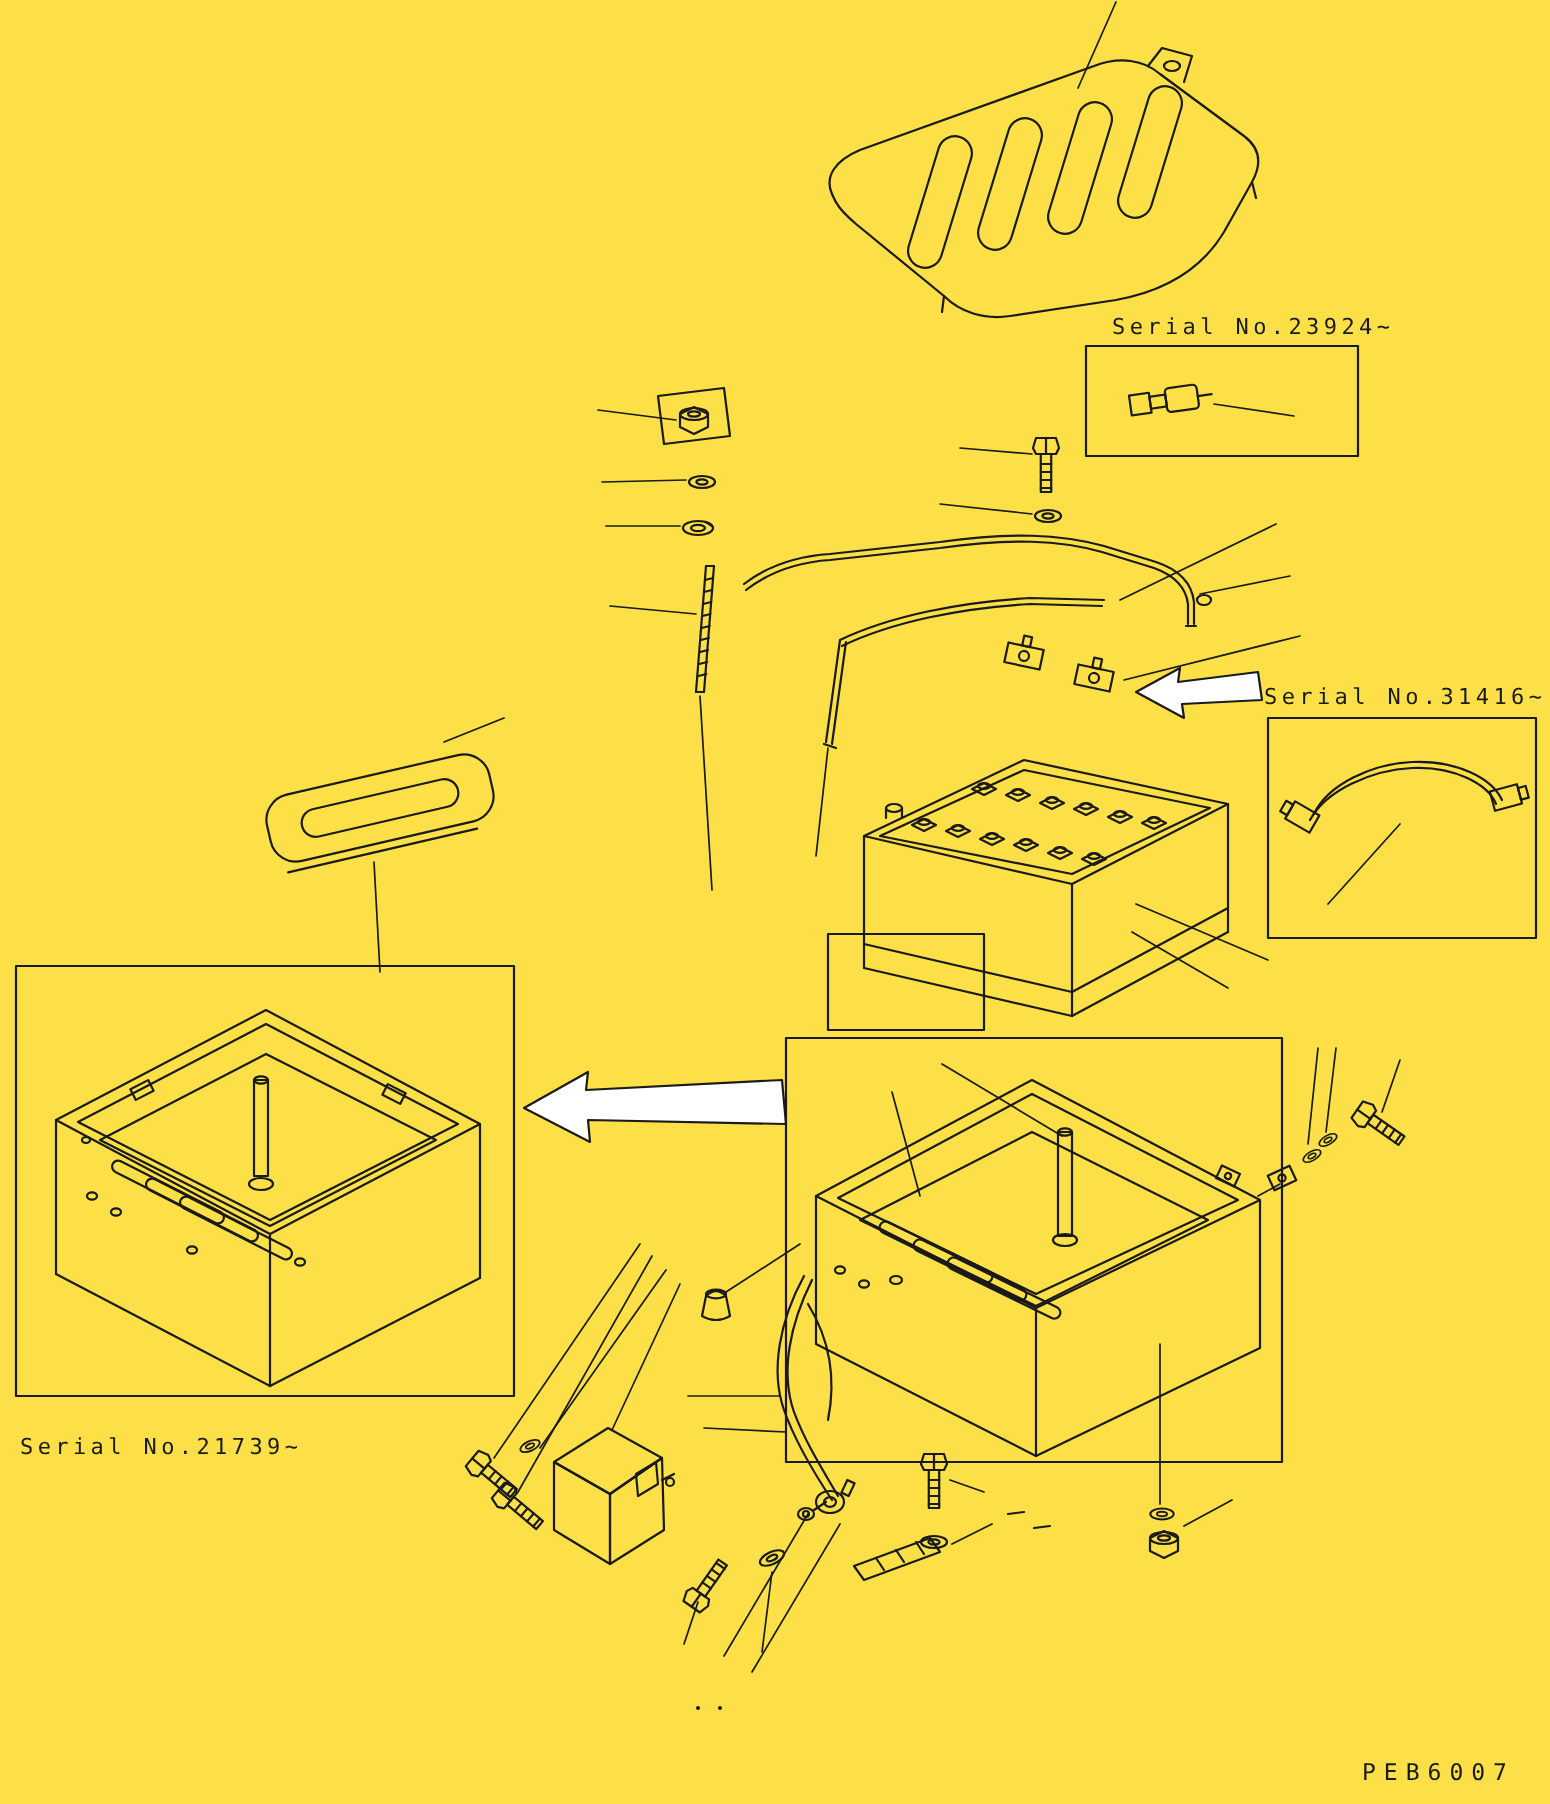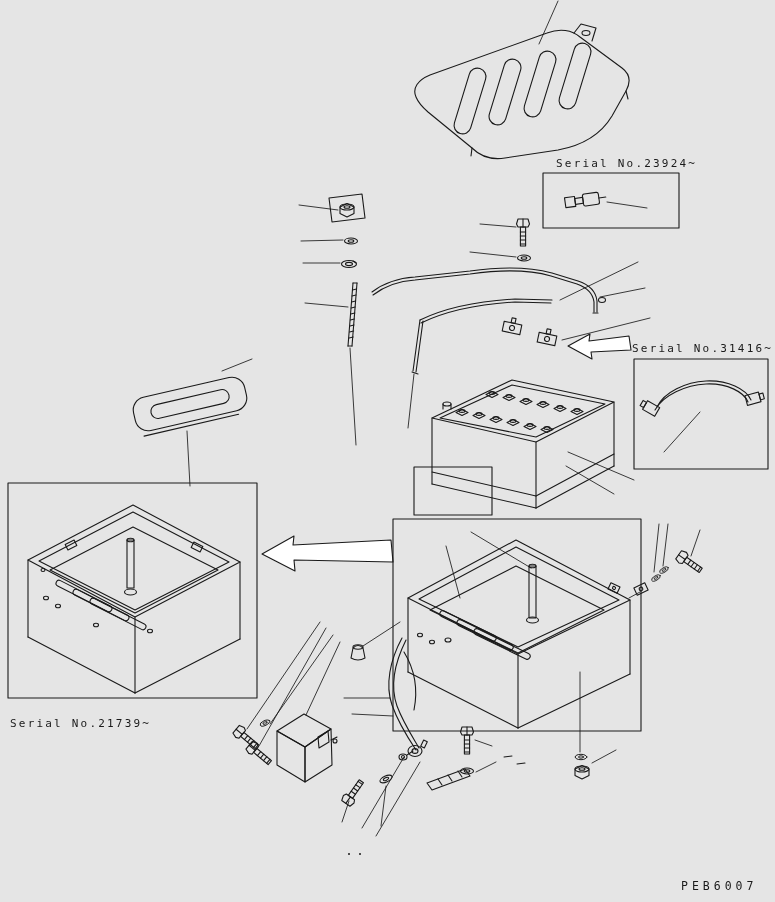--- a/index.html
+++ b/index.html
@@ -1,16 +1,16 @@
 <!DOCTYPE html>
 <html><head>
 <meta charset="utf-8">
 <style>
   html,body{margin:0;padding:0;background:#fff;}
-  .stage{position:relative;width:775px;height:902px;background:#e5e5e5;overflow:hidden;
+  .stage{position:relative;width:775px;height:902px;background:#fde047;overflow:hidden;
          font-family:"DejaVu Sans Mono","Liberation Mono",monospace;}
   svg{position:absolute;left:0;top:0;}
   svg *{fill:none;stroke:#1a1a1a;stroke-width:1.1;stroke-linecap:round;stroke-linejoin:round;}
   .ld{stroke-width:0.85;}
   .wht{fill:#ffffff;}
   .txt{fill:#1a1a1a;stroke:none;font-size:11px;letter-spacing:2.2px;}
   .code{fill:#1a1a1a;stroke:none;font-size:11.5px;letter-spacing:4px;}
   .dot{fill:#1a1a1a;stroke:none;}
 </style>
 </head>

